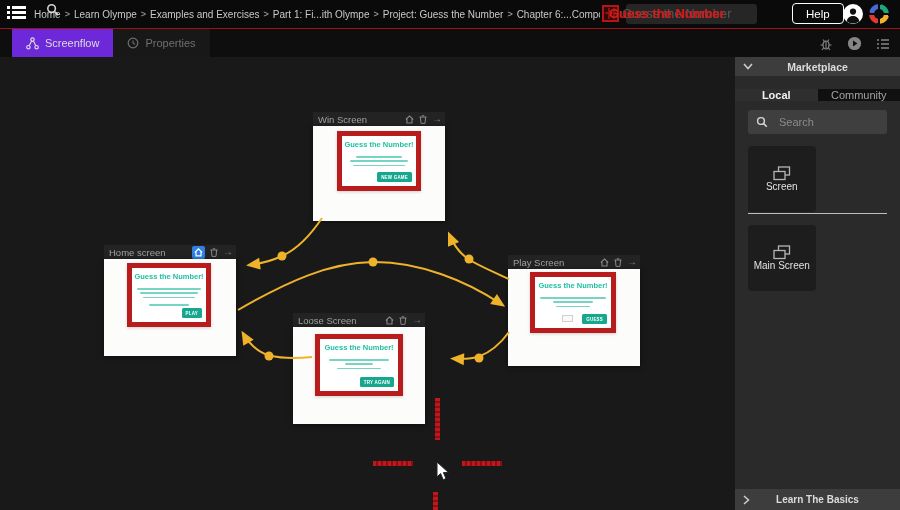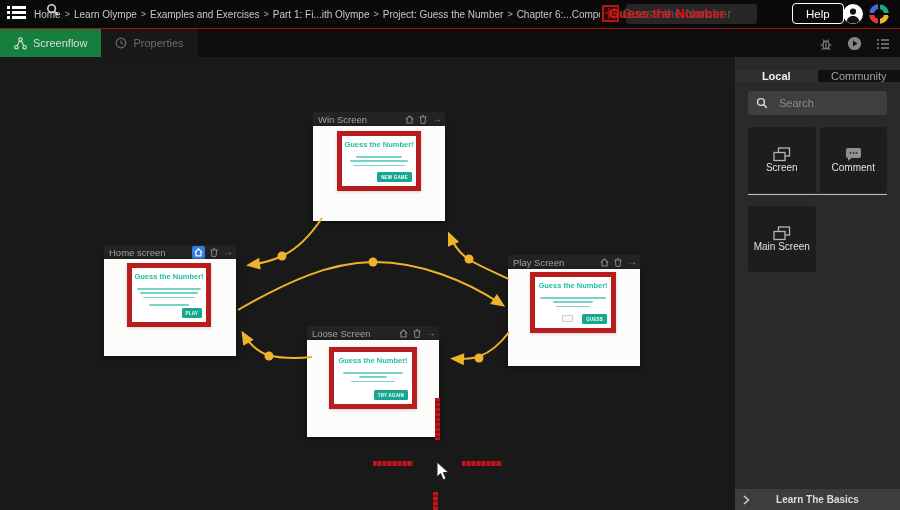--- a/index.html
+++ b/index.html
@@ -35,21 +35,21 @@
   .logo { position:absolute; left:869px; top:4px; width:20px; height:20px; border-radius:50%; cursor:pointer;
           background:conic-gradient(from -80deg, #4a67d8 0 20%, #0a0a0a 20% 25%, #1da87c 25% 45%,
             #0a0a0a 45% 50%, #f2b32a 50% 70%, #0a0a0a 70% 75%, #e0392e 75% 95%, #0a0a0a 95% 100%); }
   .logo::after { content:""; position:absolute; left:5px; top:5px; width:10px; height:10px; border-radius:50%; background:#0a0a0a; }
 
   
   .tabbar { position:absolute; left:0; top:28px; width:900px; height:29px; background:#0e0e0e;
             border-top:1.5px solid #9e1216; z-index:19; display:flex; }
   .tab { height:100%; display:flex; align-items:center; justify-content:center; gap:6px;
          font-size:11px; cursor:pointer; padding:0 14px; }
-  .tab.active { background:#15803d; color:#ddd; }
+  .tab.active { background:#6d28d9; color:#ddd;margin-left:12px; }
   .tab.inactive { background:#181818; color:#6f6f6f; }
   .tabbar-right { position:absolute; right:10px; top:0; height:29px; display:flex; align-items:center; gap:14px; }
   .tb-icon { cursor:pointer; opacity:.85; }
 
   
   .screen-card { position:absolute; width:132px; z-index:2; cursor:move; }
   .sc-header { height:14px; background:#232323; display:flex; align-items:center;
                justify-content:space-between; padding:0 3px 0 5px; }
   .sc-title { font-size:9.5px; color:#a0a0a0; }
   .sc-icons { display:flex; align-items:center; gap:5px; }
@@ -238,21 +238,21 @@
       <div class="mini-heading">Guess the Number!</div>
       <div class="tl first" style="width:66px;"></div>
       <div class="tl" style="width:40px;"></div>
       <div class="tl" style="width:34px;"></div>
       <div class="mini-input"></div>
       <div class="mini-btn">GUESS</div>
     </div>
   </div>
 </div>
 
-<div class="screen-card" style="left:307px; top:313px;margin-top:13px;">
+<div class="screen-card" style="left:293px; top:313px;">
   <div class="sc-header">
     <span class="sc-title">Loose Screen</span>
     <span class="sc-icons">
       <svg width="9" height="9" viewBox="0 0 10 10">
           <path d="M1 5 L5 1 L9 5 M2.2 4.4 V8.8 H7.8 V4.4" fill="none" stroke="#8a8a8a" stroke-width="1.2"></path>
         </svg>
       <svg width="8" height="9" viewBox="0 0 8 9">
           <path d="M0.5 2 H7.5 M2.8 0.8 H5.2 M1.4 2 L2 8.4 H6 L6.6 2" fill="none" stroke="#8a8a8a" stroke-width="1"></path>
         </svg>
       <span class="goto-arrow">→</span>
@@ -294,48 +294,45 @@
 <div class="glitch vbar" style="left:435px; top:398px; height:42px;"></div>
 <div class="glitch hbar" style="left:373px; top:461px; width:40px;"></div>
 <div class="glitch hbar" style="left:462px; top:461px; width:40px;"></div>
 <div class="glitch vbar" style="left:433px; top:492px; height:18px;"></div>
 
 <svg class="cursor" width="14" height="20" viewBox="0 0 14 20">
   <polygon points="1,0 1,15 4.6,11.6 7.2,17.8 10,16.6 7.4,10.6 12.6,10.6" fill="#fff" stroke="#222" stroke-width="1"></polygon>
 </svg>
 
 <div class="sidebar">
+  <div class="mk-header">
+    <svg width="10" height="7" viewBox="0 0 10 7">
+      <path d="M1 1 L5 5.5 L9 1" fill="none" stroke="#cfcfcf" stroke-width="1.5"></path>
+    </svg>
+    <span class="mk-title">Marketplace</span>
+    <span style="width:10px;"></span>
+  </div>
   <div class="mk-tabs">
     <div class="mk-tab active">Local</div>
     <div class="mk-tab inactive">Community</div>
   </div>
   <div class="sb-search">
     <svg width="12" height="12" viewBox="0 0 12 12">
       <circle cx="5" cy="5" r="3.4" fill="none" stroke="#d8d8d8" stroke-width="1.4"></circle>
       <line x1="7.6" y1="7.6" x2="10.8" y2="10.8" stroke="#d8d8d8" stroke-width="1.5"></line>
     </svg>
     <input type="text" placeholder="Search" style="">
   </div>
   <div class="sb-grid">
     <div class="sb-card">
       <svg width="18" height="15" viewBox="0 0 18 15">
         <rect x="5.5" y="1" width="11" height="8" fill="none" stroke="#b5b5b5" stroke-width="1.3"></rect>
         <rect x="1" y="5.5" width="11" height="8" fill="#1d1d1d" stroke="#b5b5b5" stroke-width="1.3"></rect>
       </svg>
       <span class="sb-card-label">Screen</span>
-    </div>
-    <div class="sb-card">
-      <svg width="17" height="15" viewBox="0 0 17 15">
-        <rect x="1" y="1" width="15" height="10" rx="2" fill="#8f8f8f"></rect>
-        <path d="M3 10.5 L3 14 L7 10.5 Z" fill="#8f8f8f"></path>
-        <circle cx="5.5" cy="6" r="1" fill="#3a3a3a"></circle>
-        <circle cx="8.5" cy="6" r="1" fill="#3a3a3a"></circle>
-        <circle cx="11.5" cy="6" r="1" fill="#3a3a3a"></circle>
-      </svg>
-      <span class="sb-card-label">Comment</span>
     </div>
   </div>
   <div class="sb-divider"></div>
   <div class="sb-row2">
     <div class="sb-card">
       <svg width="18" height="15" viewBox="0 0 18 15">
         <rect x="5.5" y="1" width="11" height="8" fill="none" stroke="#b5b5b5" stroke-width="1.3"></rect>
         <rect x="1" y="5.5" width="11" height="8" fill="#1d1d1d" stroke="#b5b5b5" stroke-width="1.3"></rect>
       </svg>
       <span class="sb-card-label">Main Screen</span>

